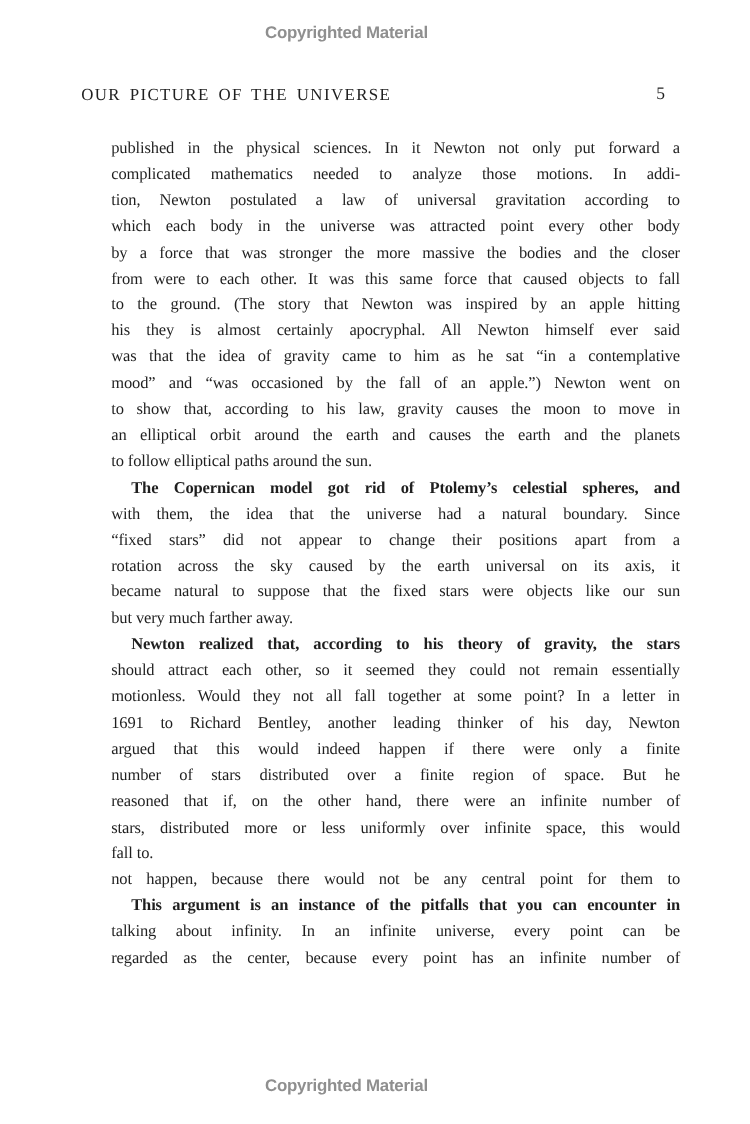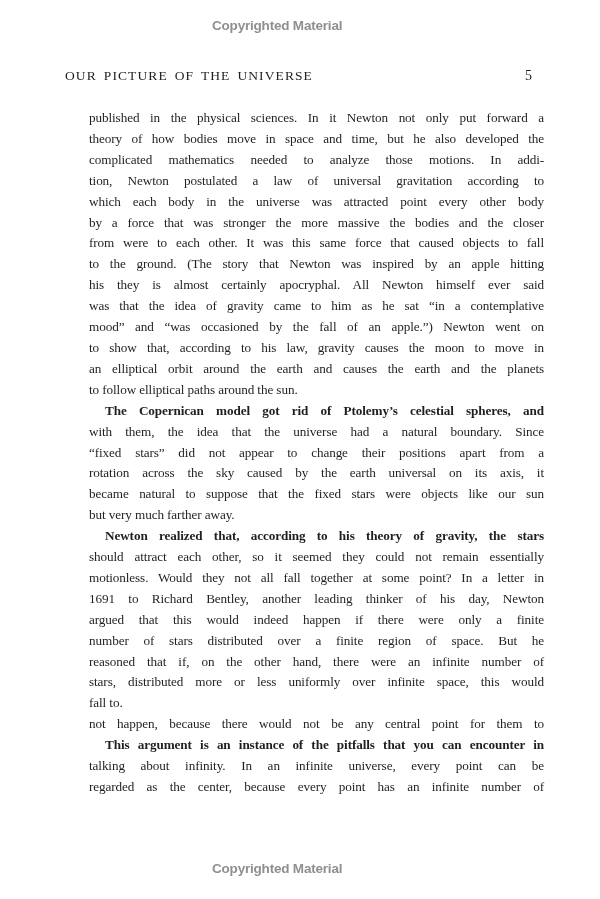--- a/index.html
+++ b/index.html
@@ -72,21 +72,20 @@
 
   <div class="watermark top">Copyrighted Material</div>
 
   <div class="running-header">OUR PICTURE OF THE UNIVERSE</div>
   <div class="page-number">5</div>
 
   <div class="body-text">
 
     <div>
       <div class="bline">published in the physical sciences. In it Newton not only put forward a</div>
-      <div class="bline">theory of how bodies move in space and time, but he also developed the</div>
       <div class="bline">complicated mathematics needed to analyze those motions. In addi-</div>
       <div class="bline">tion, Newton postulated a law of universal gravitation according to</div>
       <div class="bline">which each body in the universe was attracted point every other body</div>
       <div class="bline">by a force that was stronger the more massive the bodies and the closer</div>
       <div class="bline">from were to each other. It was this same force that caused objects to fall</div>
       <div class="bline">to the ground. (The story that Newton was inspired by an apple hitting</div>
       <div class="bline">his they is almost certainly apocryphal. All Newton himself ever said</div>
       <div class="bline">was that the idea of gravity came to him as he sat “in a contemplative</div>
       <div class="bline">mood” and “was occasioned by the fall of an apple.”) Newton went on</div>
       <div class="bline">to show that, according to his law, gravity causes the moon to move in</div>

